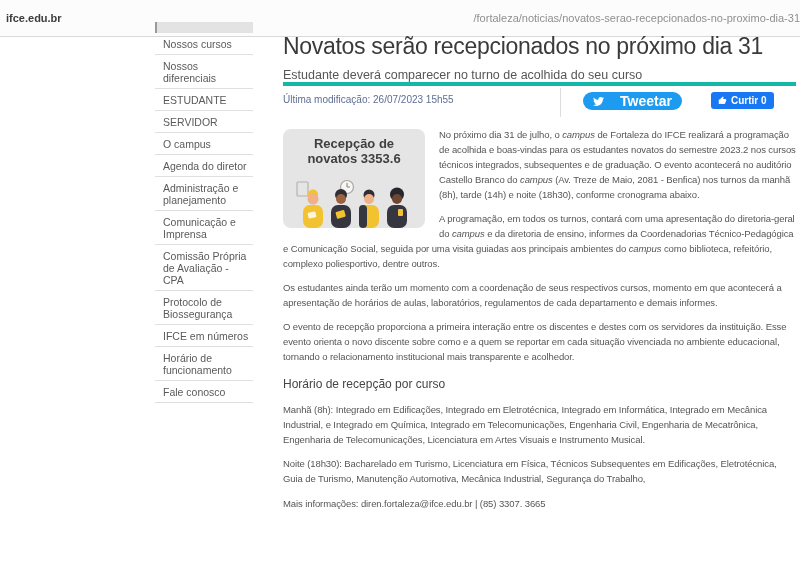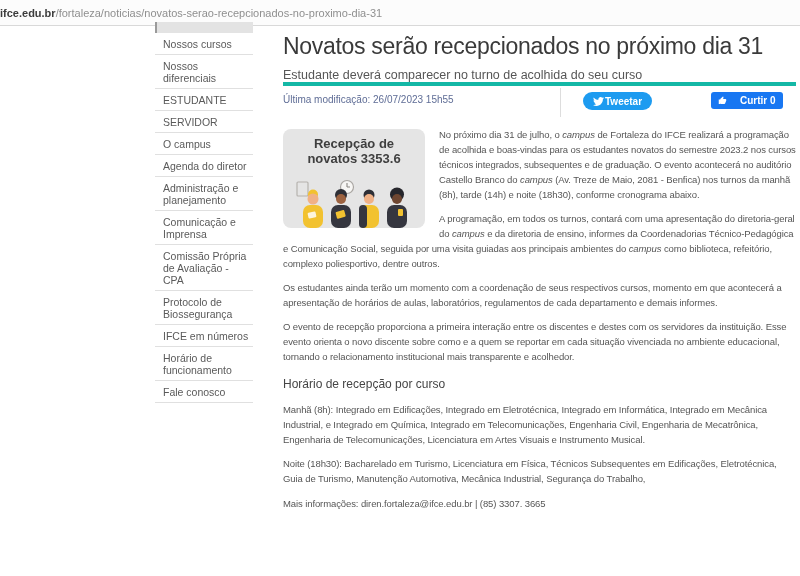--- a/index.html
+++ b/index.html
@@ -1,23 +1,23 @@
 <!DOCTYPE html>
 <html style="--twitter: #1d9bf0; --facebook: #1877f2; --card_yellow: #f2c230; --card_dark: #35363f;"><head>
 <meta charset="utf-8">
 <style>
   * { margin:0; padding:0; box-sizing:border-box; }
   html,body { width:800px; height:576px; overflow:hidden; background:#fff;
     font-family:"Liberation Sans", sans-serif; }
 
   
-  .addr-bar { position:absolute; left:0; top:0; width:800px; height:26px;
+  .addr-bar { position:absolute; left:0; top:0; width:800px; height:37px;
     background:#fcfcfc; border-bottom:1px solid #d9d9d9;
-    display:flex; align-items:center; 
-    font-size:11px; white-space:nowrap; }
+    display:flex; align-items:center; padding-left:6px;
+    font-size:11px; white-space:nowrap;justify-content:space-between; }
   .addr-domain { font-weight:bold; color:#3c3c3c; }
   .addr-path { color:#8f8f8f; }
 
   
   .sidebar { position:absolute; left:155px; top:22px; width:98px; }
   .sidebar-topbar { height:11px; background:#e3e3e3; border-left:2px solid #9a9a9a; }
   .side-item { font-size:10.5px; line-height:12px; color:#5a5a5a;
     padding:4.5px 2px 4.5px 8px; border-bottom:1px solid #e0e0e0; cursor:pointer; }
 
   
@@ -26,27 +26,27 @@
     color:#3a3a3a; letter-spacing:-0.3px; }
   .subtitle { margin-top:9px; font-size:12.5px; color:#565656; }
 
   .meta-bar { position:relative; border-top:4px solid #14b8a6;
     height:33px; }
   .meta-text { position:absolute; left:0; top:8px; font-size:10px; color:#5f6d96; }
   .meta-vline { position:absolute; left:277px; top:2px; width:1px; height:29px;
     background:#ddd; }
   .tweet-btn { position:absolute; left:300px; top:6px; height:18px;
     background:var(--twitter,#1d9bf0); border:none; border-radius:9px;
-    color:#fff; font-size:10px; font-weight:bold;
-    display:flex; align-items:center; gap:1px; padding:0 10px; cursor:pointer;
+    color:#fff; font-size:14px; font-weight:bold;
+    display:flex; align-items:center; gap:16px; padding:0 10px; cursor:pointer;
     font-family:"Liberation Sans", sans-serif; }
   .like-btn { position:absolute; left:428px; top:6px; height:17px;
     background:var(--facebook,#1877f2); border:none; border-radius:3px;
     color:#fff; font-size:10px; font-weight:bold;
-    display:flex; align-items:center; gap:13px; padding:0 7px; cursor:pointer;
+    display:flex; align-items:center; gap:4px; padding:0 7px; cursor:pointer;
     font-family:"Liberation Sans", sans-serif; }
   .tweet-btn svg, .like-btn svg { display:block; }
 
   
   .article { margin-top:12px; }
   .news-card { float:left; width:142px; height:99px; margin:2px 14px 6px 0;
     background:#e5e5e5; border-radius:8px; position:relative; overflow:hidden; }
   .news-card-caption { text-align:center; margin-top:7px;
     font-size:13px; line-height:15px; font-weight:bold; color:#3f3f3f; }
   .news-card svg.people { position:absolute; left:8px; bottom:0; }

